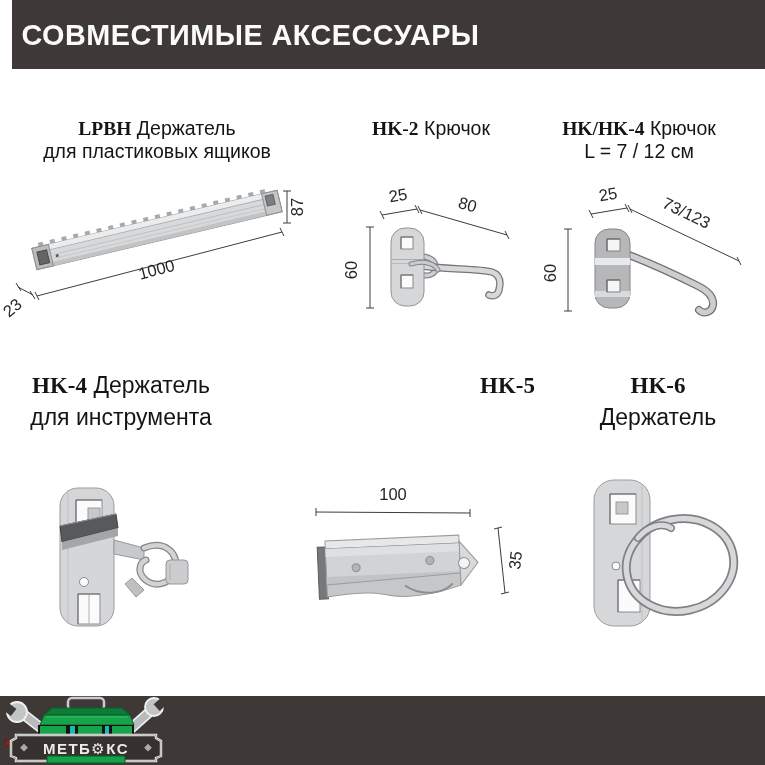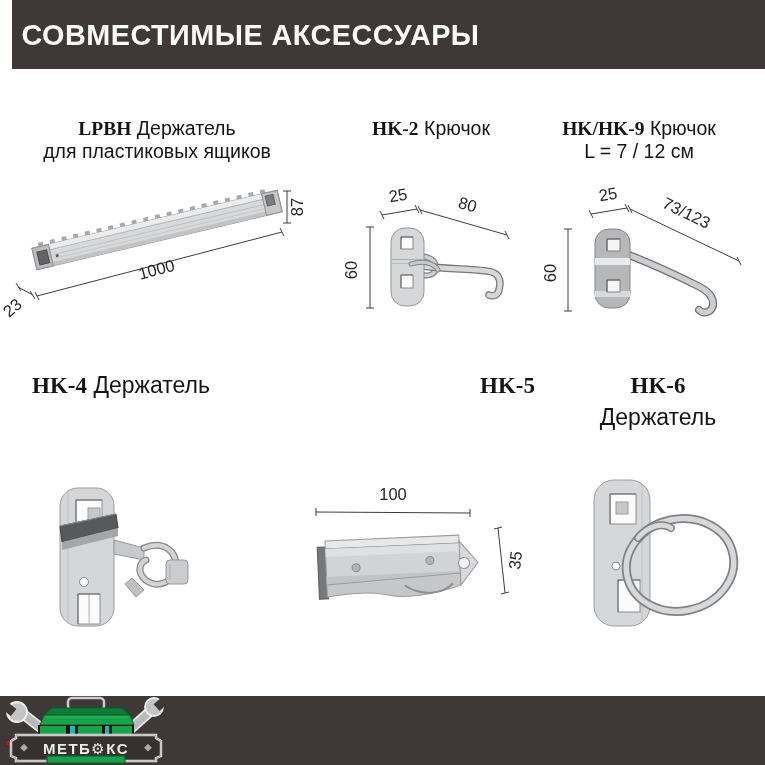--- a/index.html
+++ b/index.html
@@ -38,28 +38,29 @@
   <span>Держатель</span>
   <div>для пластиковых ящиков</div>
 </div>
 
 <div class="ptitle r1" style="left:331px;top:117px;width:200px;">
   <b>HK-2</b>
   <span>Крючок</span>
 </div>
 
 <div class="ptitle r1" style="left:534px;top:117px;width:210px;">
-  <b>HK/HK-9</b>
+  <b>HK/HK-4</b>
   <span>Крючок</span>
   <div>L = 7 / 12 см</div>
 </div>
 
 <div class="ptitle r2" style="left:11px;top:370px;width:220px;">
   <b>HK-4</b>
   <span>Держатель</span>
+  <div>для инструмента</div>
 </div>
 
 <div class="ptitle r2" style="left:285px;top:370px;width:250px;text-align:right;">
   <b>HK-5</b>
 </div>
 
 <div class="ptitle r2" style="left:558px;top:370px;width:200px;">
   <b>HK-6</b>
   <div>Держатель</div>
 </div>

